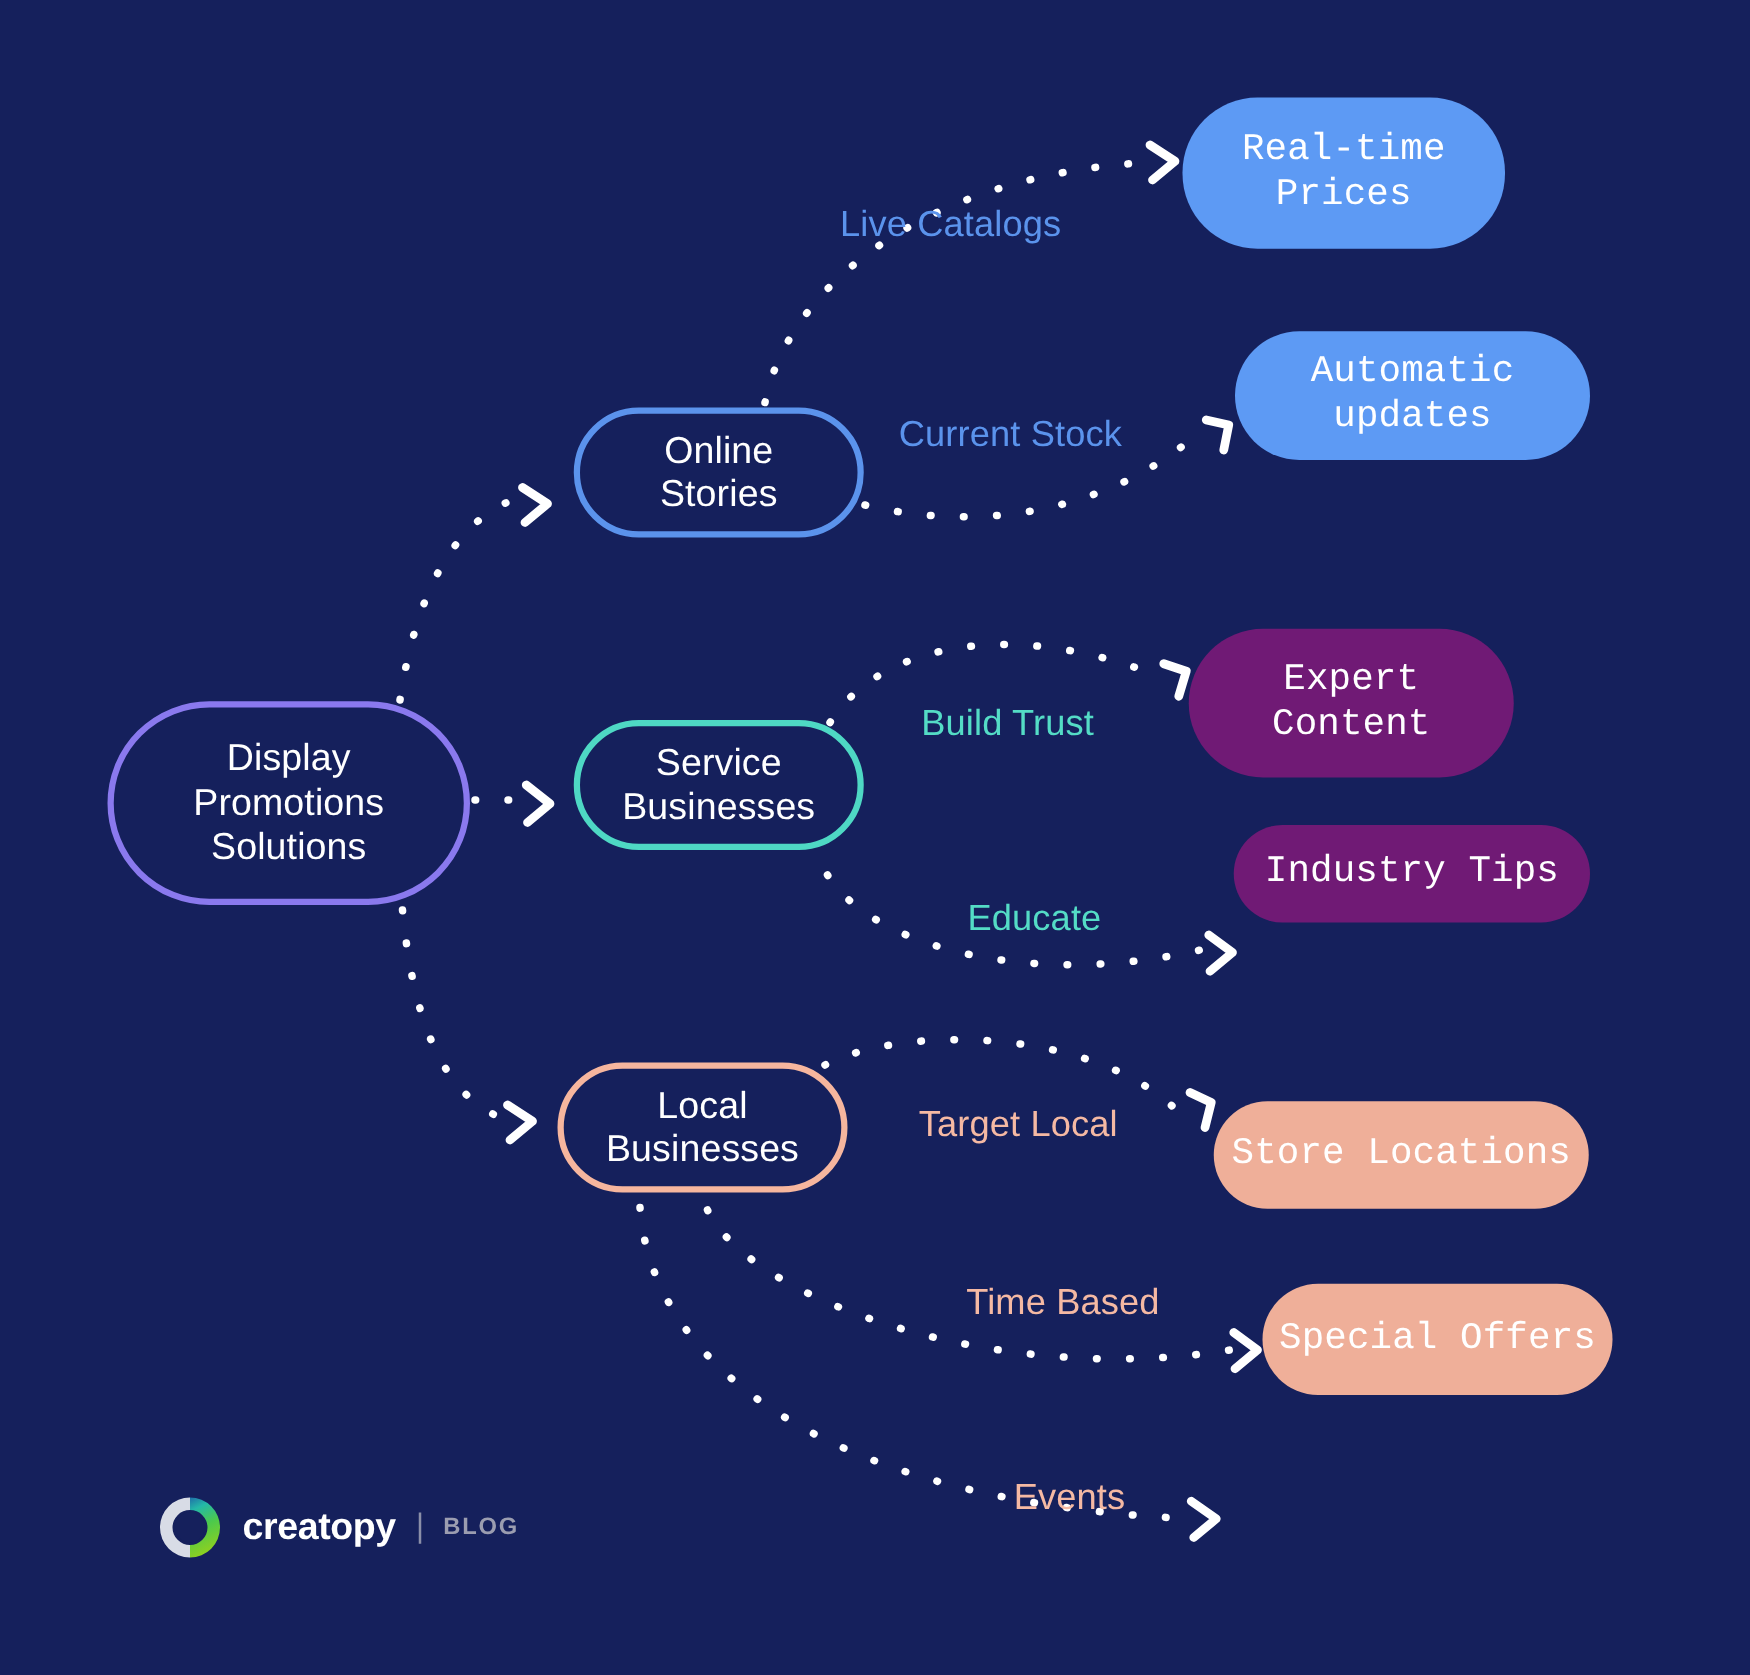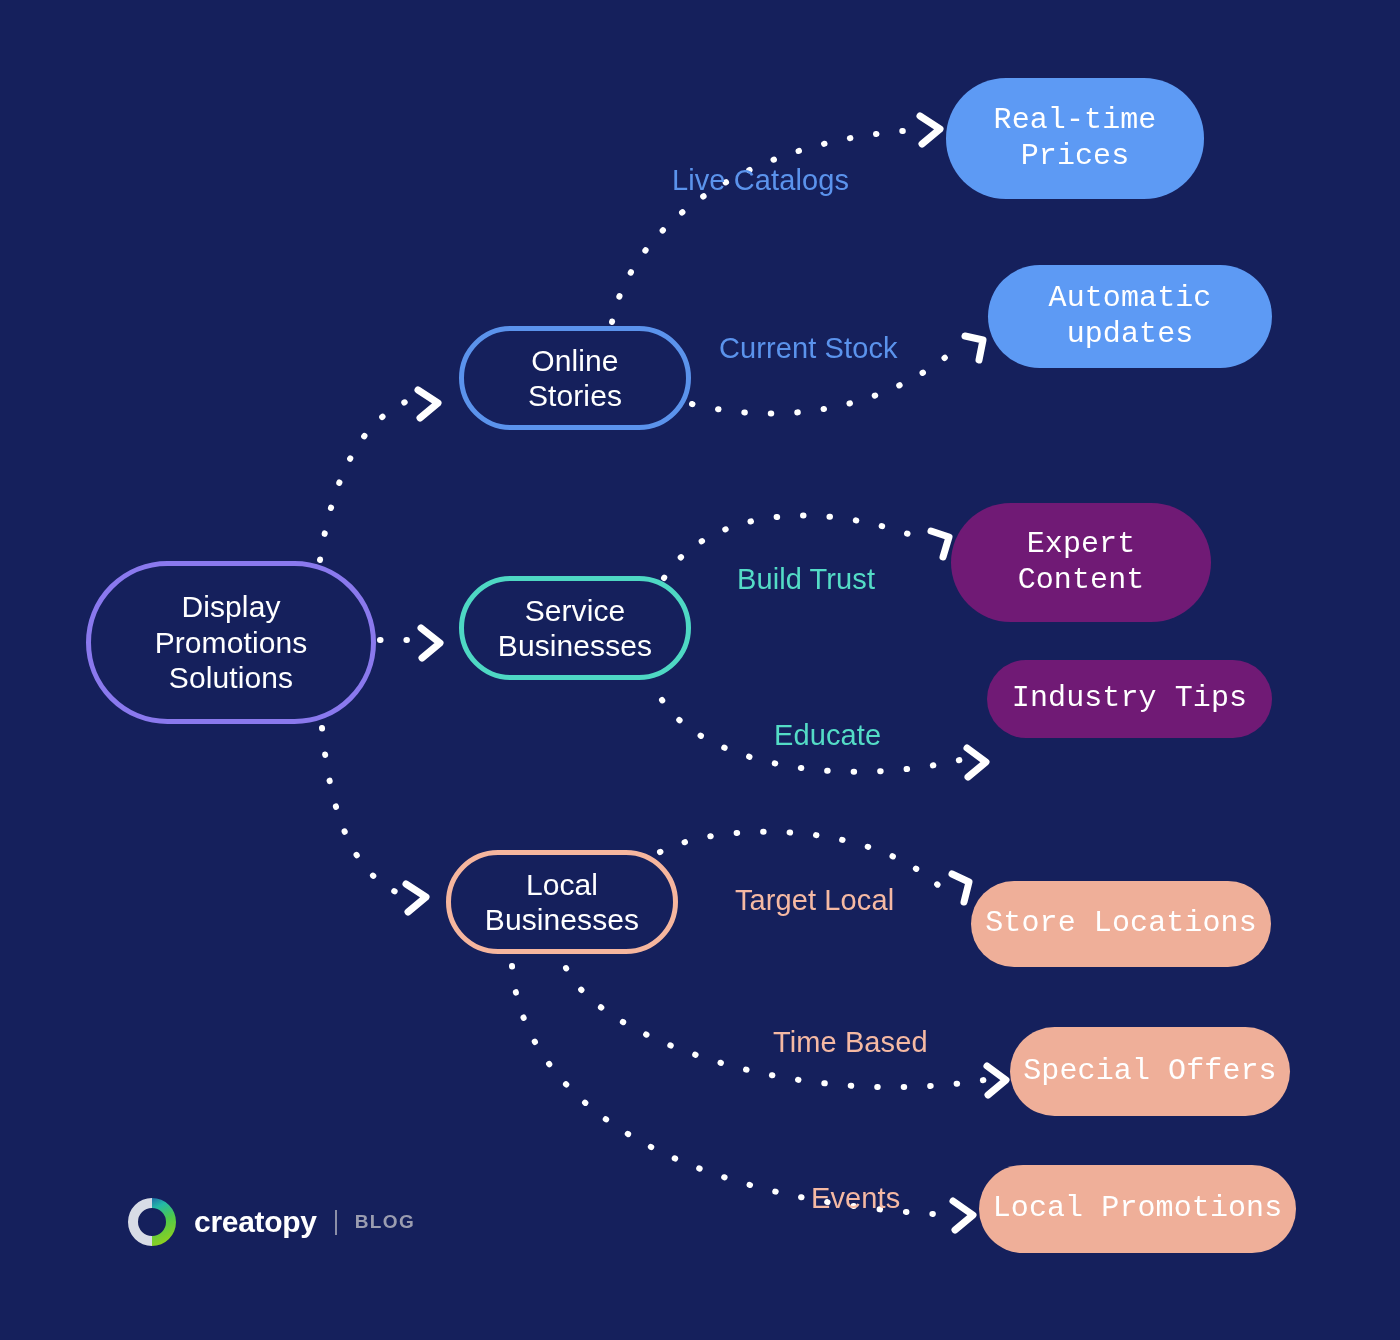--- a/index.html
+++ b/index.html
@@ -236,23 +236,20 @@
   </div>
 
   <div class="pill pill-peach pill-offers">
     <span>Special Offers</span>
   </div>
 
   <div class="pill pill-peach pill-store">
     <span>Store Locations</span>
   </div>
 
-  <div class="pill pill-peach pill-promos">
-    <span>Local Promotions</span>
-  </div>
 
   <div class="edge-label lbl-blue lbl-live">Live Catalogs</div>
   <div class="edge-label lbl-blue lbl-stock">Current Stock</div>
 
   <div class="edge-label lbl-teal lbl-trust">Build Trust</div>
   <div class="edge-label lbl-teal lbl-educate">Educate</div>
 
   <div class="edge-label lbl-peach lbl-target">Target Local</div>
   <div class="edge-label lbl-peach lbl-time">Time Based</div>
   <div class="edge-label lbl-peach lbl-events">Events</div>

